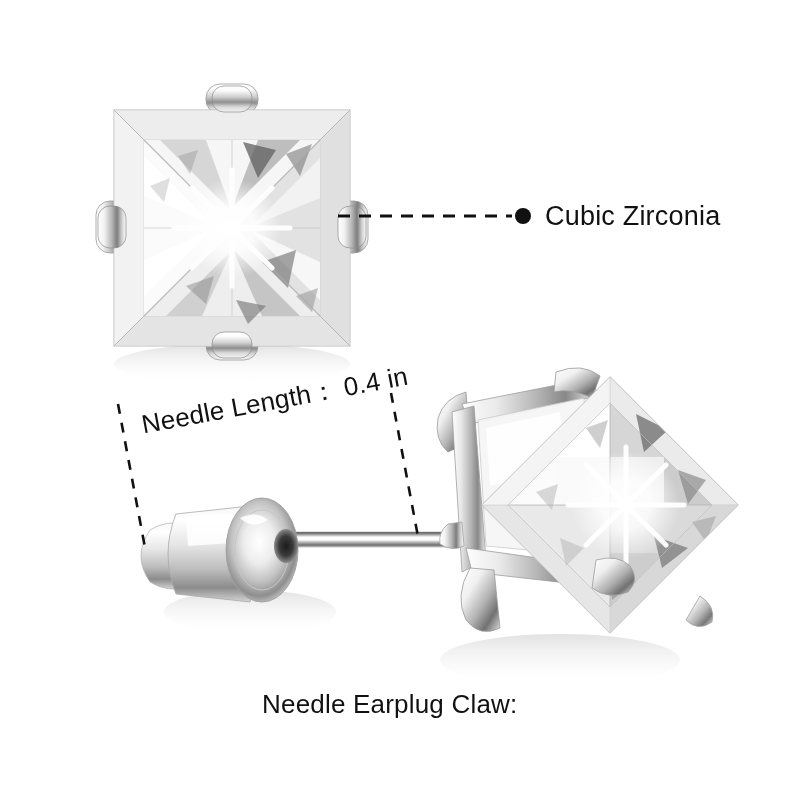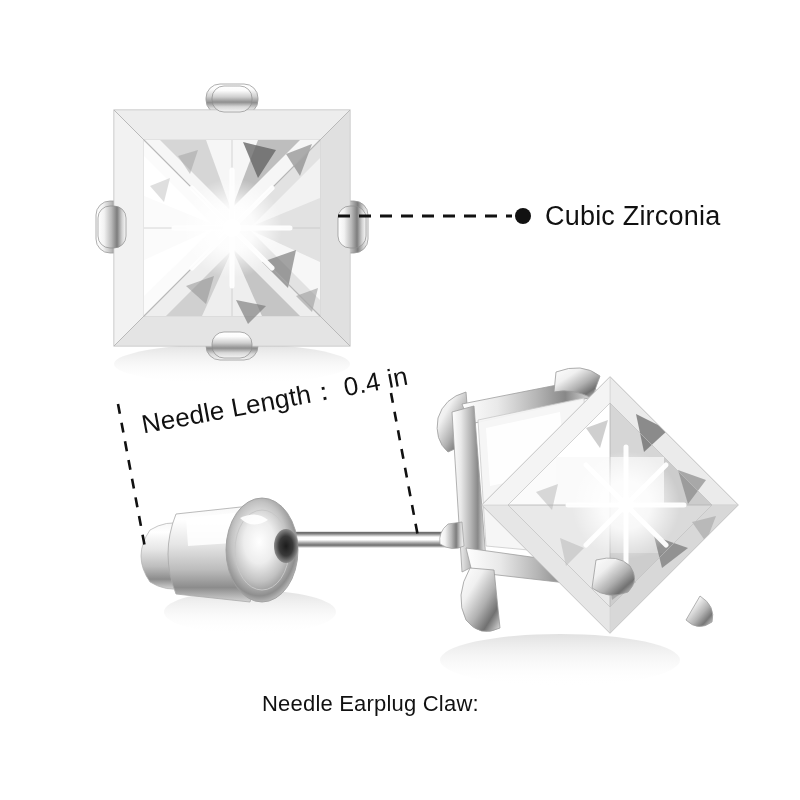--- a/index.html
+++ b/index.html
@@ -34,21 +34,21 @@
   }
   #label-cubic-zirconia {
     left: 545px;
     top: 199px;
     font-size: 27px;
     line-height: 34px;
   }
   #label-needle-earplug-claw {
     left: 262px;
     top: 688px;
-    font-size: 22px;
+    font-size: 26px;
     line-height: 32px;
   }
   #label-needle-length {
     left: 139px;
     top: 409px;
     font-size: 26px;
     line-height: 32px;
     transform: rotate(-10.5deg);
     transform-origin: left top;
   }

